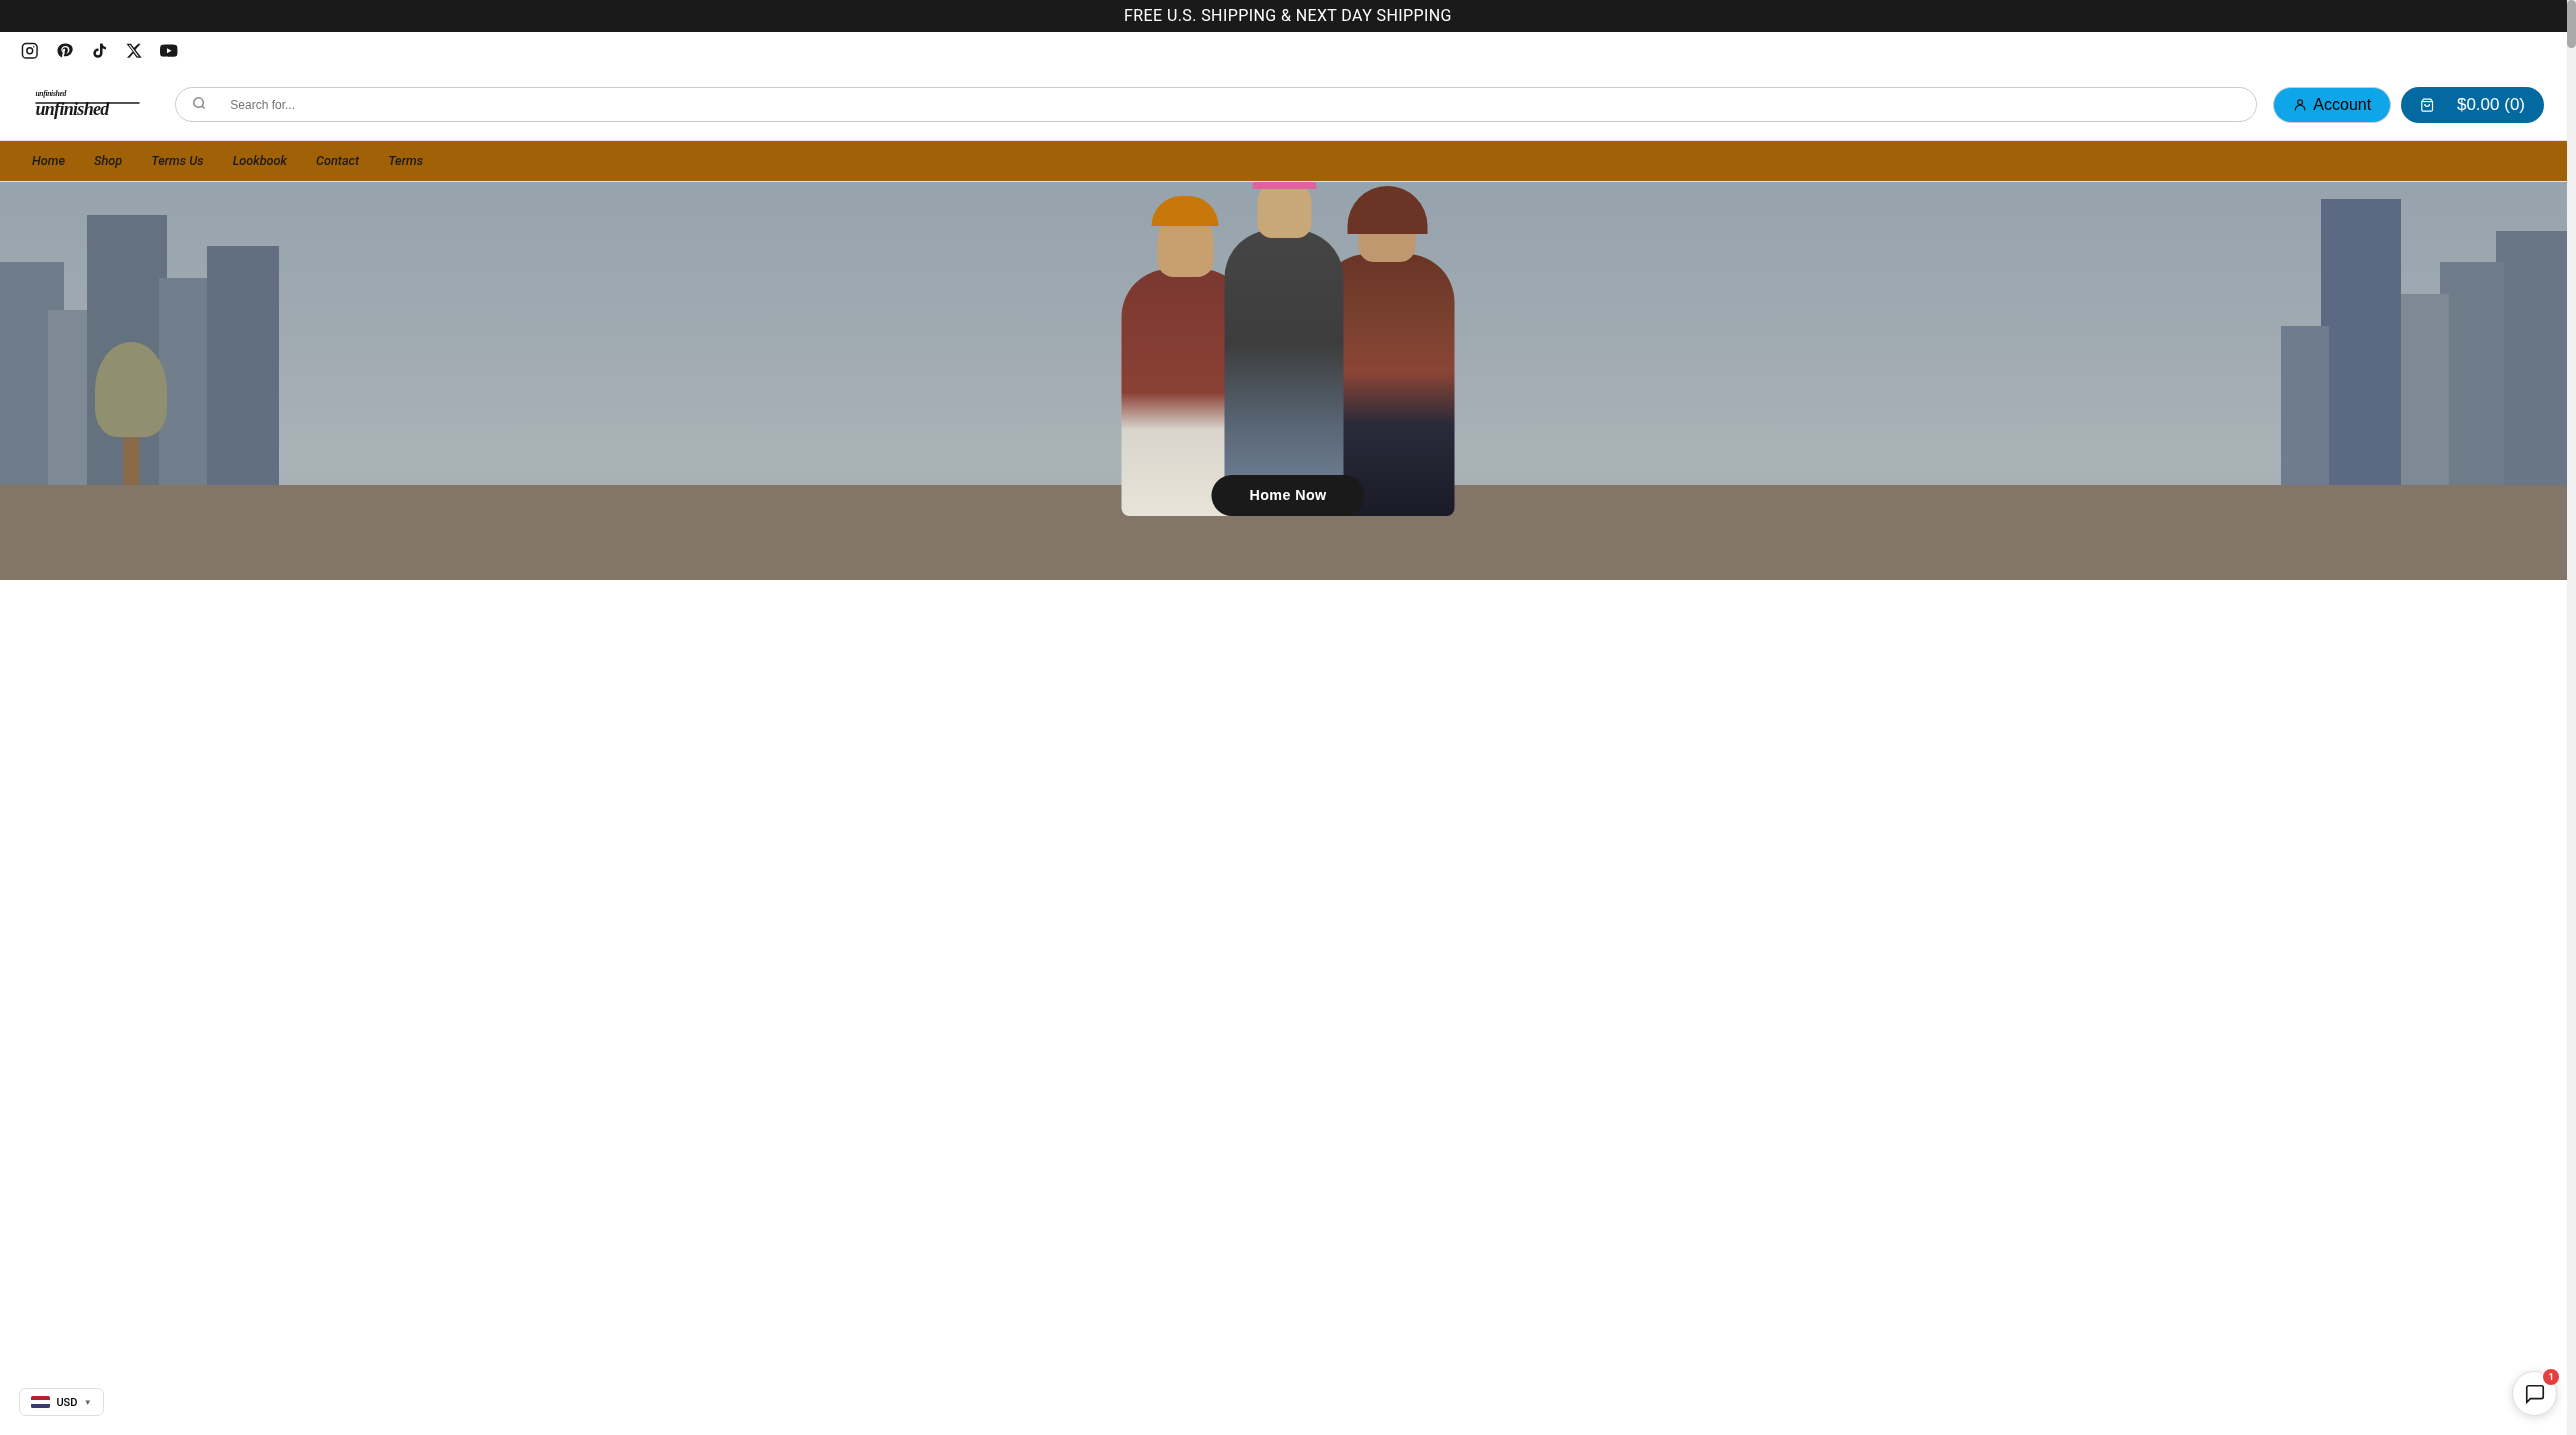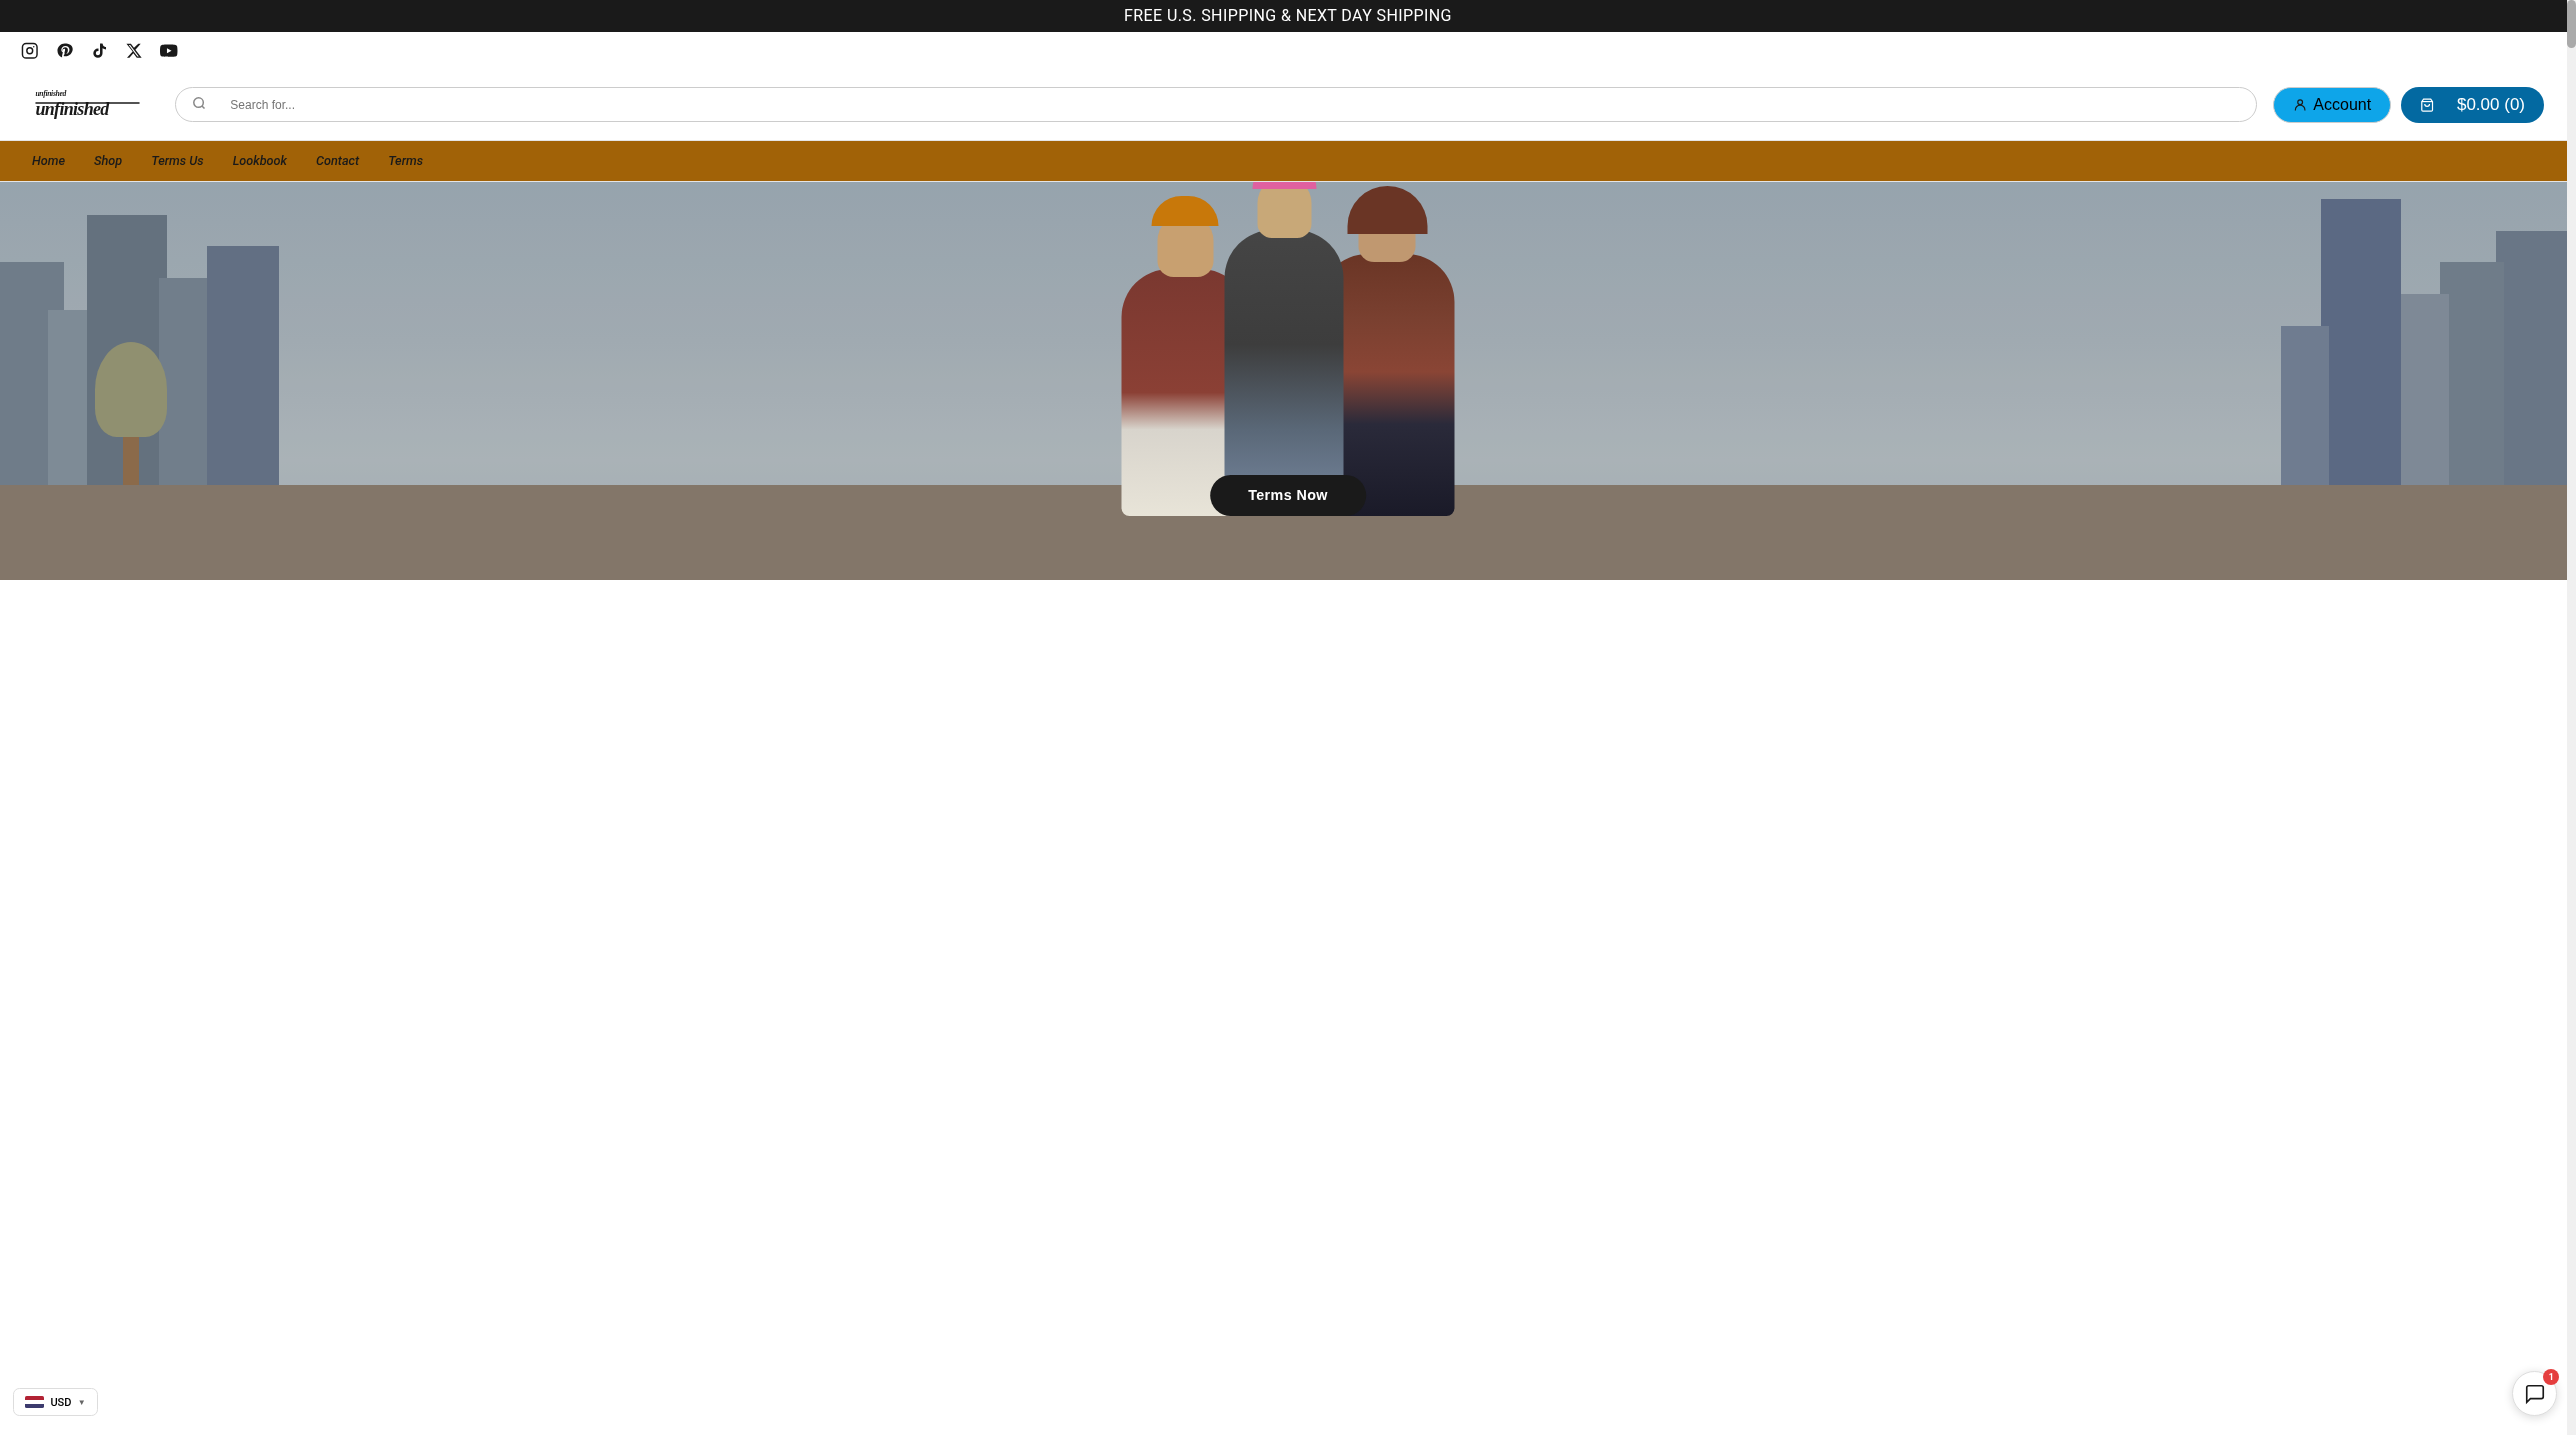--- a/index.html
+++ b/index.html
@@ -149,21 +149,21 @@
       font-weight: 600;
       cursor: pointer;
       z-index: 10;
       letter-spacing: 0.4px;
     }
 
     
     .currency-selector {
       position: fixed;
       bottom: 19px;
-      left: 13px;
+      left: 19px;
       z-index: 100;
       display: flex;
       align-items: center;
       gap: 6.4px;
       background: #fff;
       border: 1.2px solid #ddd;
       border-radius: 6.4px;
       padding: 6.4px 11px;
       cursor: pointer;
       font-size: 11px;
@@ -498,21 +498,21 @@
         <div class="head" style="width:57px; height:67px; background:#c09870; border-radius:29px 29px 16px 16px; position:relative;">
           <div class="hood" style="width:80px; height:48px; background:#6a3525; border-radius:40px 40px 0 0; position:absolute; top:-9.5px; left:-11px;"></div>
         </div>
         <div class="body" style="width:135px; height:262px; background:linear-gradient(to bottom, #6a3525 0%, #7a4030 25%, #8a4535 45%, #2a2a3a 65%, #1a1a28 100%); border-radius:48px 48px 8px 8px; margin-top:-8px;"></div>
       </div>
     </div>
 
     <div class="hero-overlay"></div>
   </div>
 
-  <button class="shop-now-btn">Terms Now</button>
+  <button class="shop-now-btn">Home Now</button>
 </div>
 
 <div class="currency-selector">
   <div class="flag"></div>
   <span>USD</span>
   <span style="font-size:8px; color:#666;">▼</span>
 </div>
 
 <div class="chat-btn" style="position:fixed; bottom:19px; right:19px; z-index:100;">
   <svg width="22" height="22" viewBox="0 0 24 24" fill="none" stroke="#1a1a1a" stroke-width="1.8">

